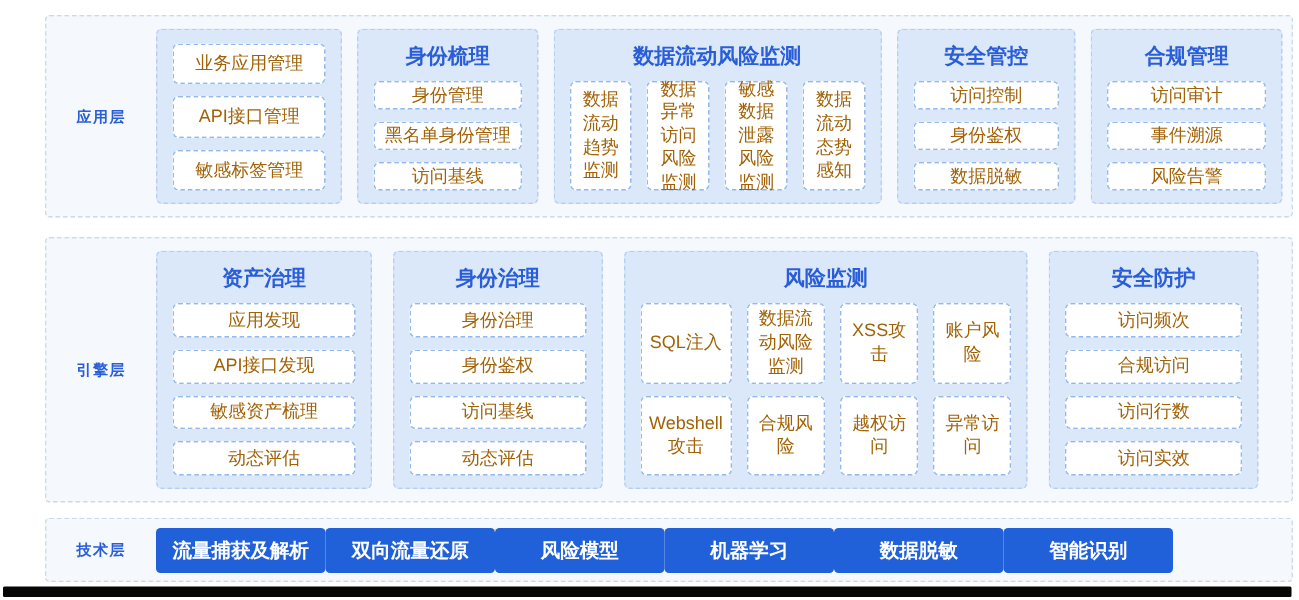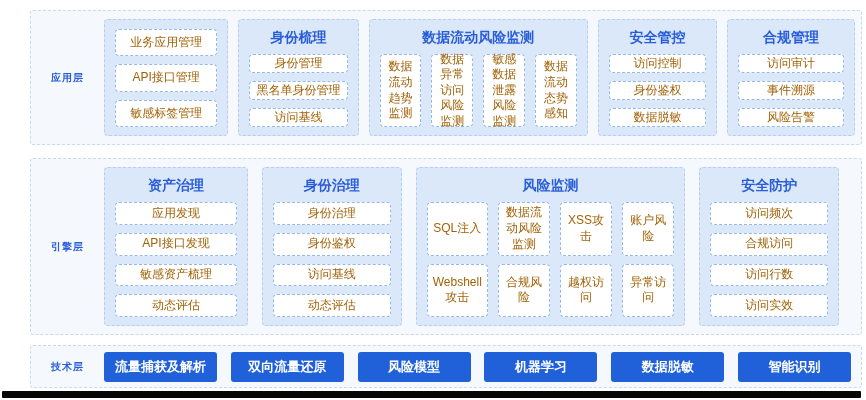--- a/index.html
+++ b/index.html
@@ -37,21 +37,21 @@
   .items.grid2 {
     display:grid; grid-template-columns:1fr 1fr 1fr 1fr; gap:8px 10px; grid-auto-rows:1fr;
   }
   .item {
     flex:1; display:flex; align-items:center; justify-content:center;
     background:#ffffff; border:1px dashed #93b8ec; border-radius:4px;
     font-size:12px; color:#a16207; text-align:center; line-height:1.3;
     padding:2px 5px; box-sizing:border-box; min-height:0;
   }
   .tech-buttons {
-    flex:1; display:flex; align-items:center; justify-content:space-between;
+    flex:1; display:flex; align-items:center; justify-content:flex-start;
     padding:0 10px 0 0;
   }
   .tech-btn {
     width:113px; height:30px; display:flex; align-items:center; justify-content:center;
     background:#2061d9; color:#ffffff; font-size:13px; font-weight:600;
     border-radius:3px; white-space:nowrap;
   }
   .bottom-bar {
     position:absolute; left:2px; right:5px; bottom:2px; height:7px;
     background:#060606; border-radius:1px;

